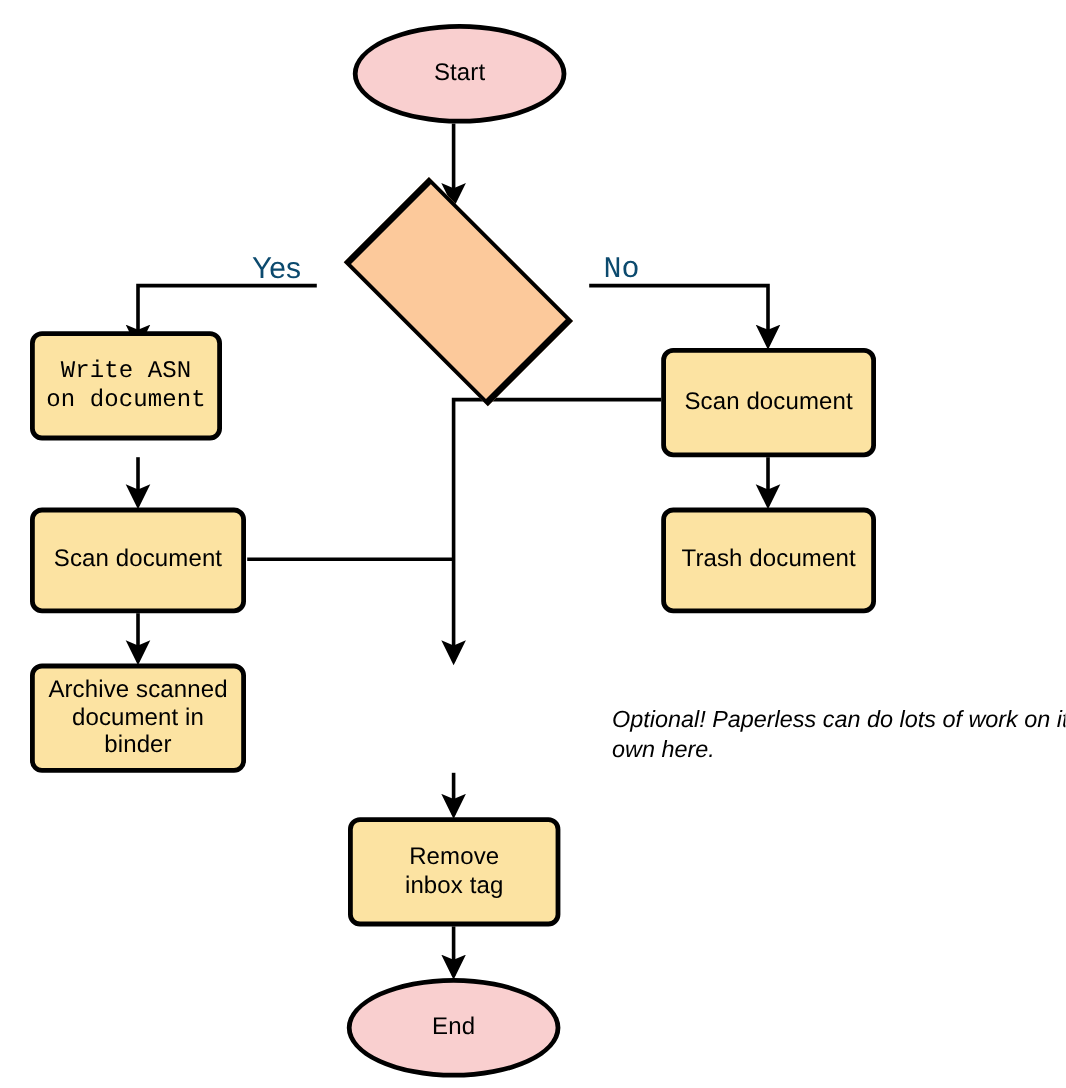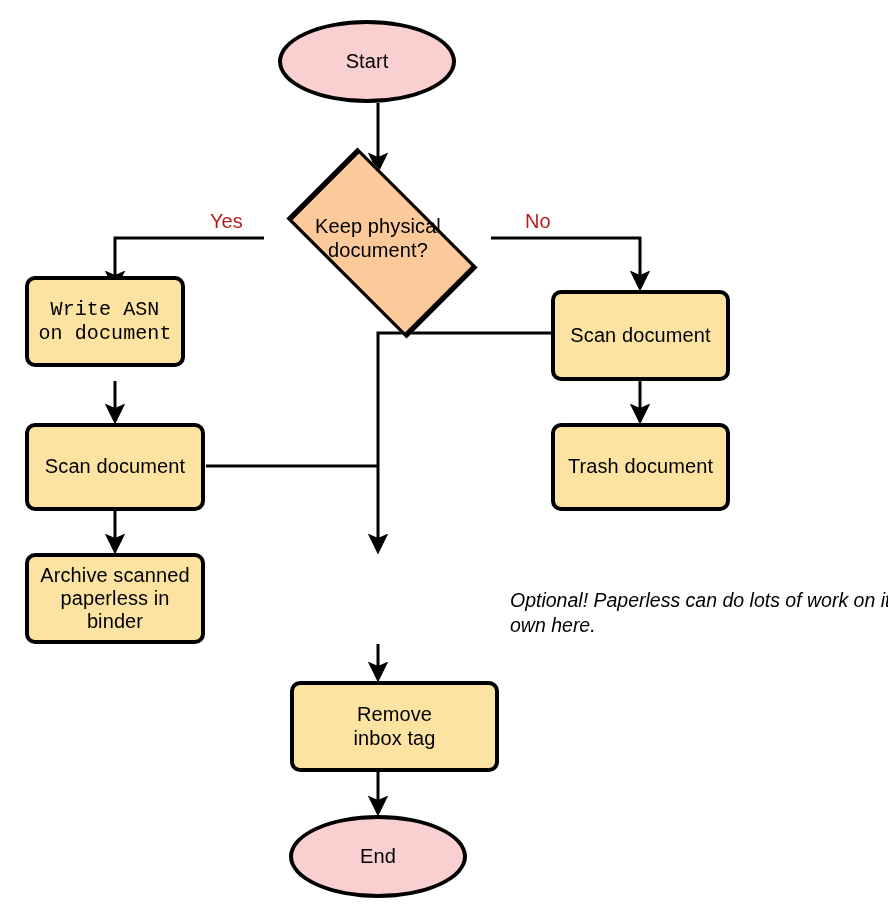--- a/index.html
+++ b/index.html
@@ -80,22 +80,22 @@
     transform-origin: 50% 50%;
     z-index: 1;
   }
   .shape-decision .node-label {
     z-index: 2;
   }
 
   
   .edge-text {
     position: absolute;
-    font-size: 20px;
-    color: #b91c1c;
+    font-size: 25px;
+    color: #0c4a6e;
     z-index: 3;
     white-space: nowrap;
   }
   .annotation {
     position: absolute;
     font-style: italic;
     font-size: 19.5px;
     line-height: 1.30;
     color: #000000;
     z-index: 3;
@@ -129,59 +129,57 @@
       <path d="M 551 333 L 378 333 L 378 551" marker-end="url(#arrow)"></path>
 
       <path d="M 206 466 L 378 466"></path>
 
       <path d="M 378 644 L 378 679" marker-end="url(#arrow)"></path>
 
       <path d="M 378 772 L 378 813" marker-end="url(#arrow)"></path>
     </g>
   </svg>
 
-  <div class="node shape-ellipse" style="left:278px; top:20px; width:178px; height:83px;align-items:center;">
+  <div class="node shape-ellipse" style="left:294px; top:20px; width:178px; height:83px;align-items:center;">
     <span class="node-label">Start</span>
   </div>
 
   <div class="node shape-decision" style="left:265px; top:172px; width:226px; height:133px;">
     <span class="diamond-face"></span>
-    <span class="node-label">Keep physical
-document?</span>
   </div>
 
   <div class="edge-text" style="left:210px; top:210px;">Yes</div>
 
-  <div class="edge-text" style="left:525px; top:210px;">No</div>
+  <div class="edge-text" style="left:503px; top:210px;font-family:Liberation Mono, monospace;">No</div>
 
   <div class="node shape-process" style="left:25px; top:276px; width:160px; height:91px;font-family:Liberation Mono, monospace;">
     <span class="node-label">Write ASN
 on document</span>
   </div>
 
   <div class="node shape-process" style="left:25px; top:423px; width:180px; height:88px;">
     <span class="node-label">Scan document</span>
   </div>
 
   <div class="node shape-process" style="left:25px; top:553px; width:180px; height:91px;">
     <span class="node-label">Archive scanned
-paperless in
+document in
 binder</span>
   </div>
 
   <div class="node shape-process" style="left:551px; top:290px; width:179px; height:91px;">
     <span class="node-label">Scan document</span>
   </div>
 
   <div class="node shape-process" style="left:551px; top:423px; width:179px; height:88px;">
     <span class="node-label">Trash document</span>
   </div>
 
 
-  <div class="node shape-process" style="left:290px; top:681px; width:209px; height:91px;">
+  <div class="node shape-process" style="left:290px; top:681px; width:177px; height:91px;">
     <span class="node-label">Remove
 inbox tag</span>
   </div>
 
   <div class="node shape-ellipse" style="left:289px; top:815px; width:178px; height:83px;">
     <span class="node-label">End</span>
   </div>
 
   <div class="annotation" style="left:482px; top:588px; width:400px;margin-left:28px;">Optional! Paperless can do lots of work on its own here.</div>
 

